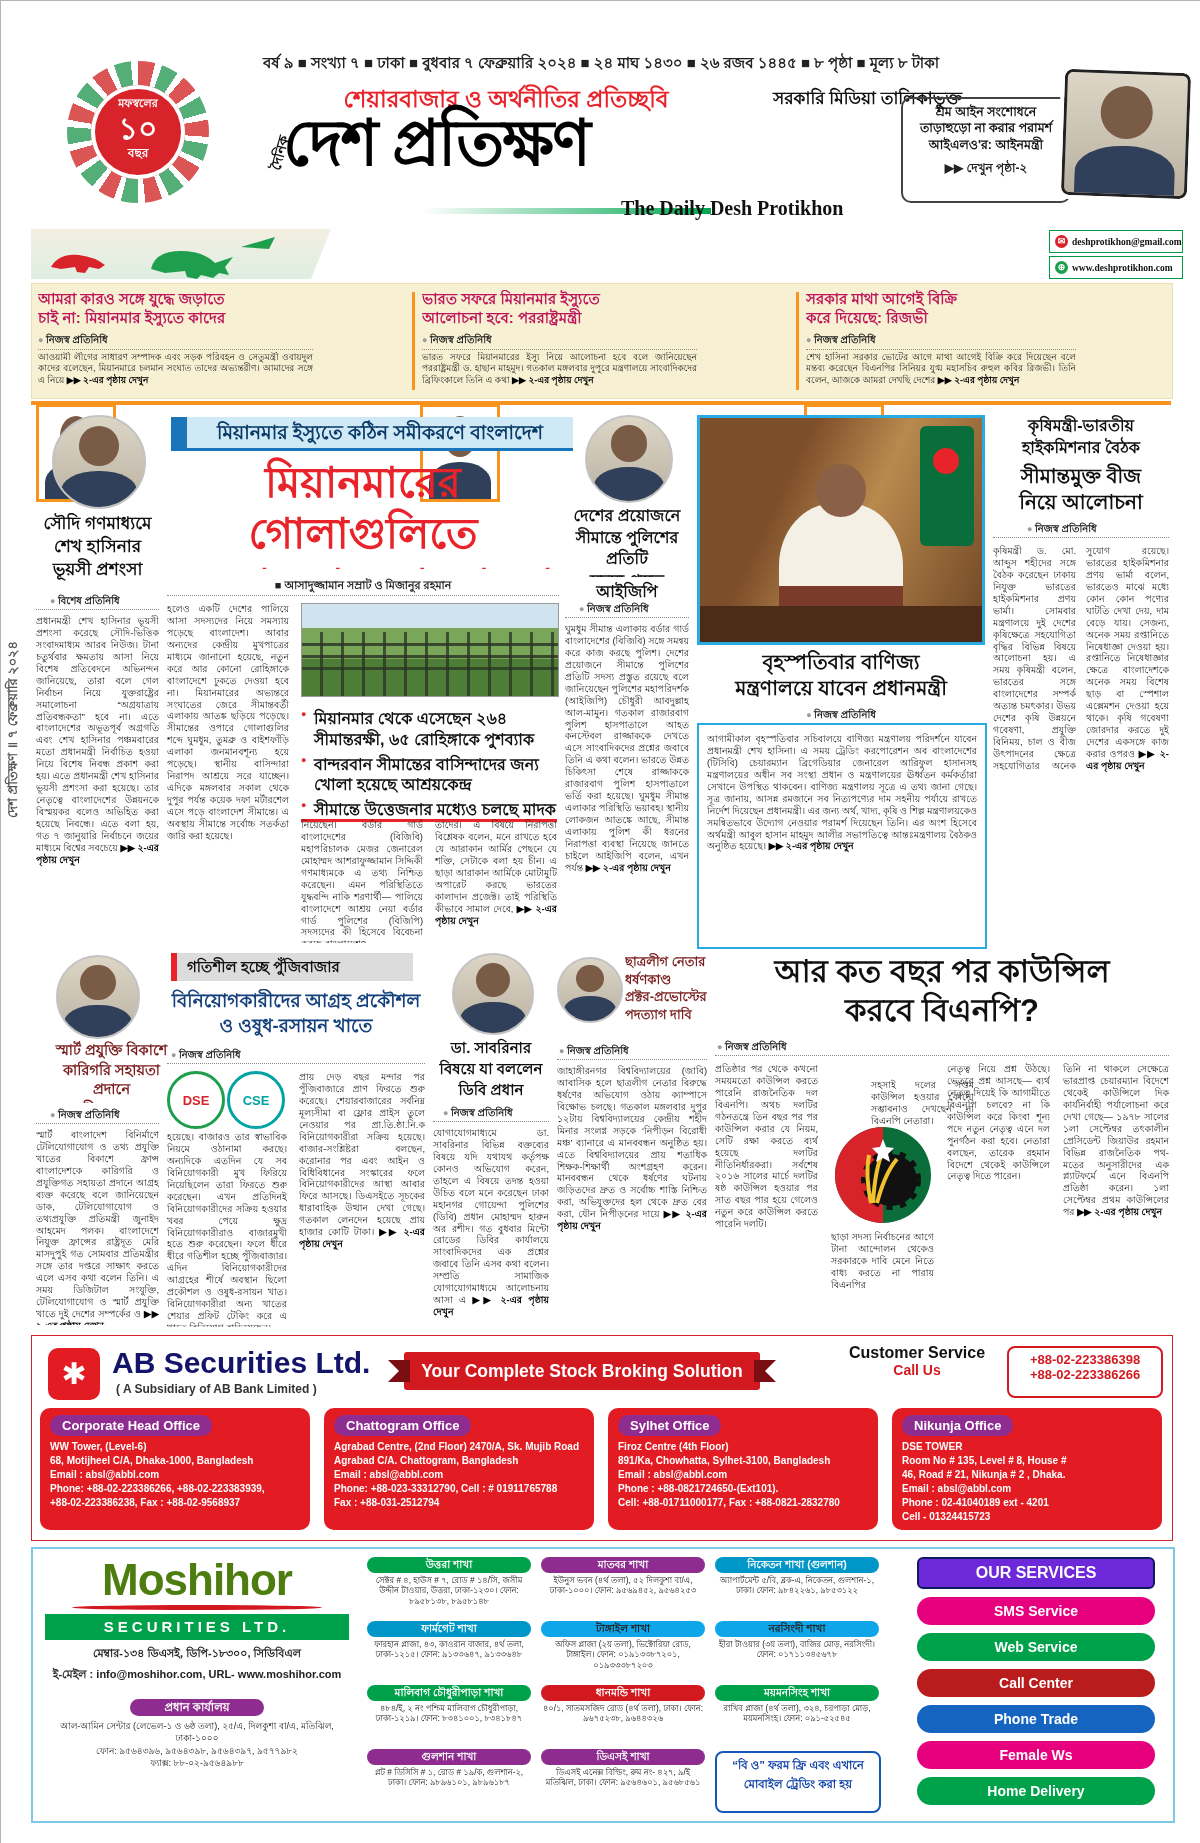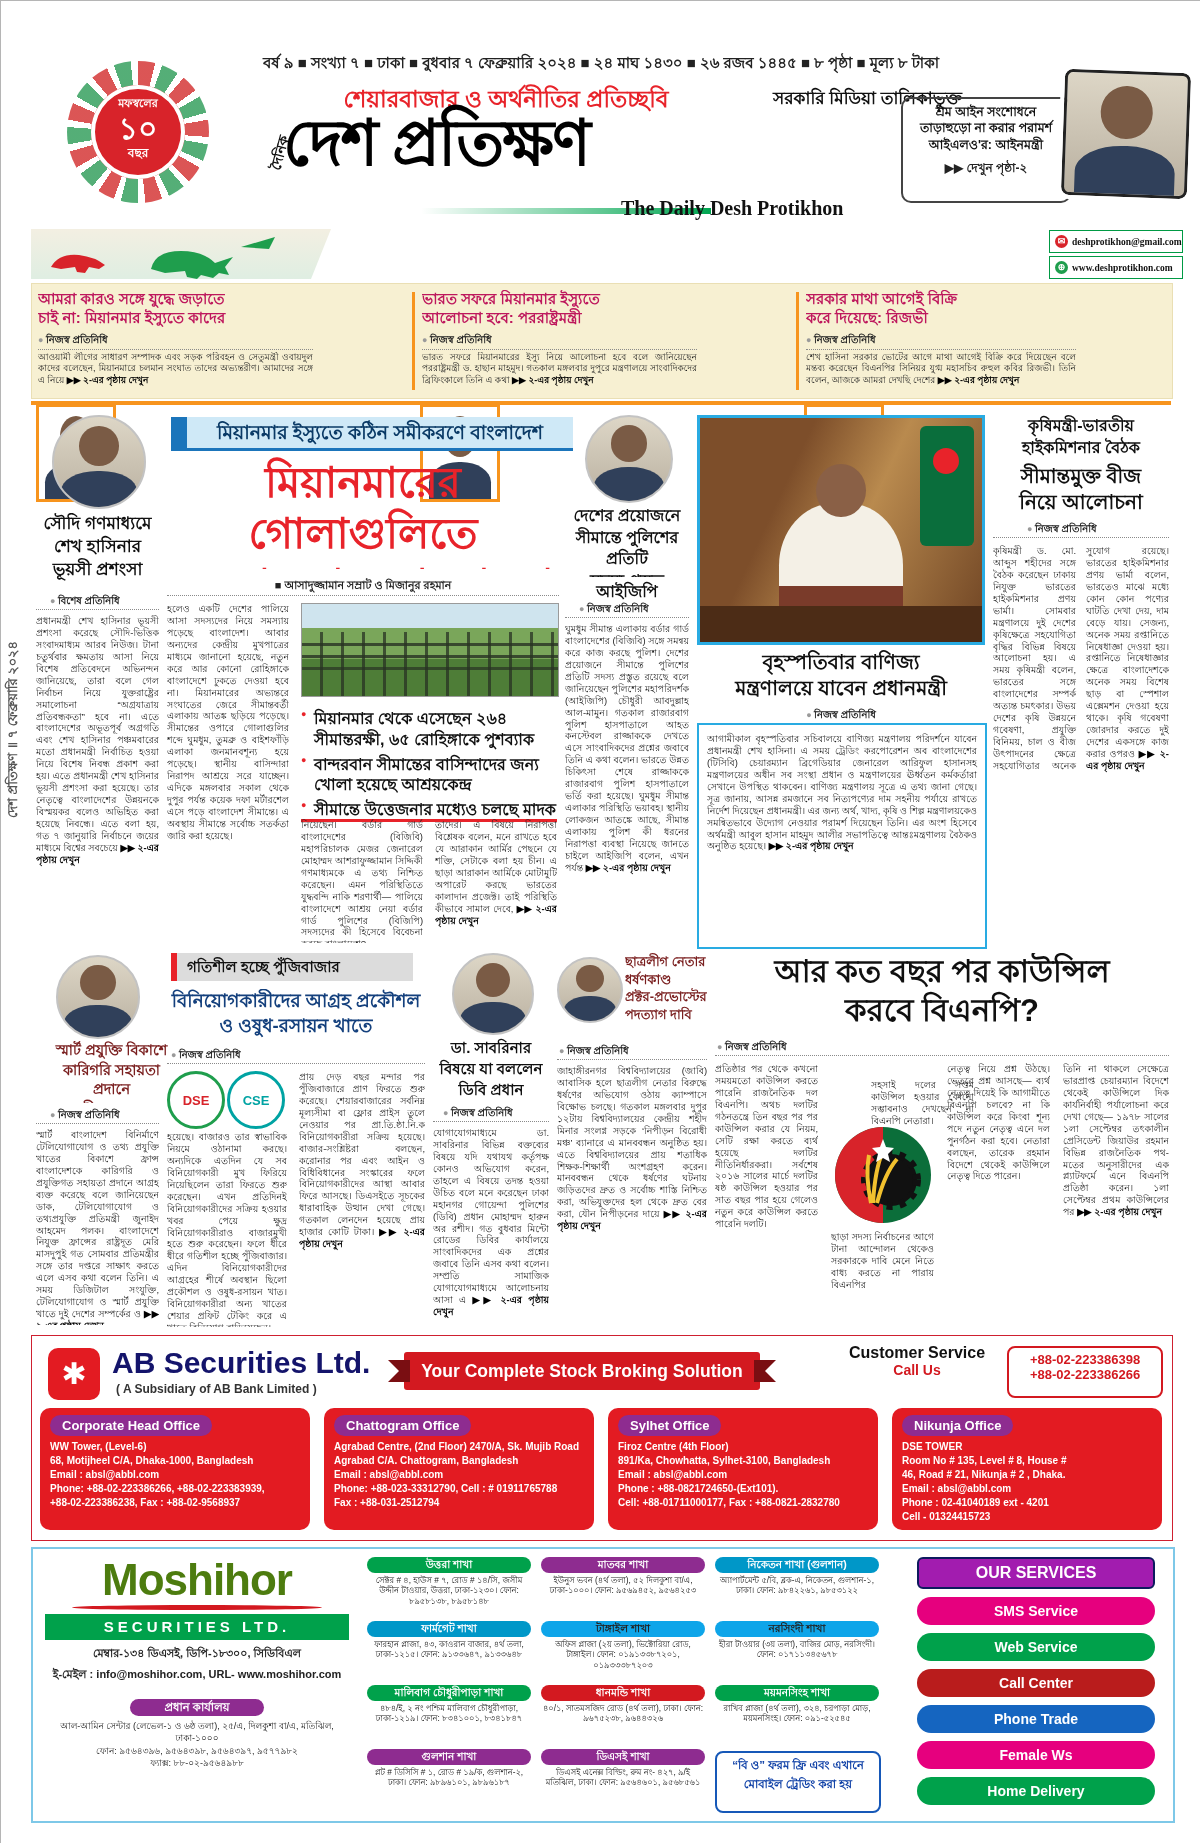--- a/index.html
+++ b/index.html
@@ -433,21 +433,21 @@
       <div class="br-pill pc-yellow">নরসিংদী শাখা</div>
       <div class="br-body ov" style="height:42px;">হীরা টাওয়ার (৩য় তলা), বাজির মোড়, নরসিংদী। ফোন: ০১৭১১৩৪৫৬৭৮</div>
     </div>
     <div class="br-box" style="left:682px;top:136px;">
       <div class="br-pill pc-green">ময়মনসিংহ শাখা</div>
       <div class="br-body ov" style="height:42px;">রাখিব প্লাজা (৪র্থ তলা), ৩২৪, চরপাড়া মোড়, ময়মনসিংহ। ফোন: ০৯১-৫২৫৪৫</div>
     </div>
     <div class="abs ctr b" style="left:682px;top:202px;width:158px;height:50px;border:2px solid #1658b8;border-radius:8px;color:#0d3fa6;font-size:11.5px;padding:4px 2px;">“বি ও” ফরম ফ্রি এবং এখানে মোবাইল ট্রেডিং করা হয়</div>
 
     <div class="abs" style="left:884px;top:8px;width:238px;">
-      <div class="ctr b" style="background:#a21caf;color:#fff;font-size:16px;line-height:28px;border-radius:6px;border:2px solid #0d1a5e;">OUR SERVICES</div>
+      <div class="ctr b" style="background:#6d28d9;color:#fff;font-size:16px;line-height:28px;border-radius:6px;border:2px solid #0d1a5e;">OUR SERVICES</div>
       <div class="svc-pill" style="background:#e6007e;margin-top:8px;">SMS Service</div>
       <div class="svc-pill" style="background:#00a14b;margin-top:8px;">Web Service</div>
       <div class="svc-pill" style="background:#b91c1c;margin-top:8px;">Call Center</div>
       <div class="svc-pill" style="background:#1565c0;margin-top:8px;">Phone Trade</div>
       <div class="svc-pill" style="background:#e6007e;margin-top:8px;">Female Ws</div>
       <div class="svc-pill" style="background:#00a14b;margin-top:8px;">Home Delivery</div>
     </div>
   </div>
 
 </div>

